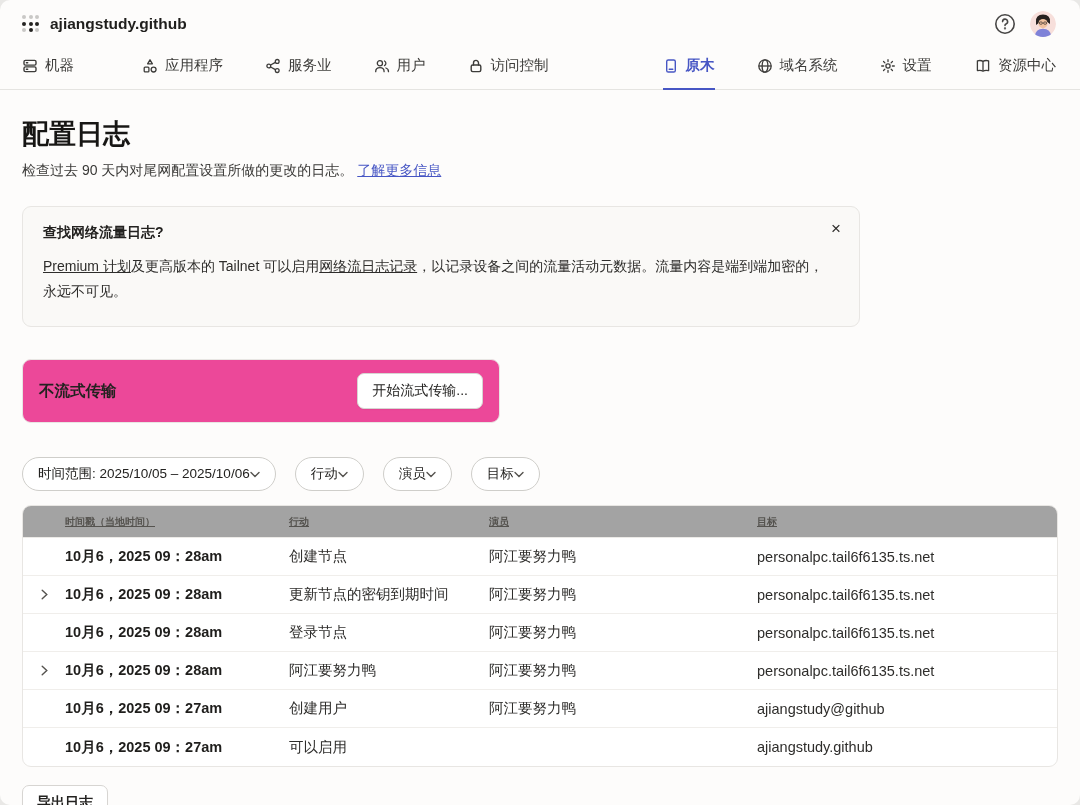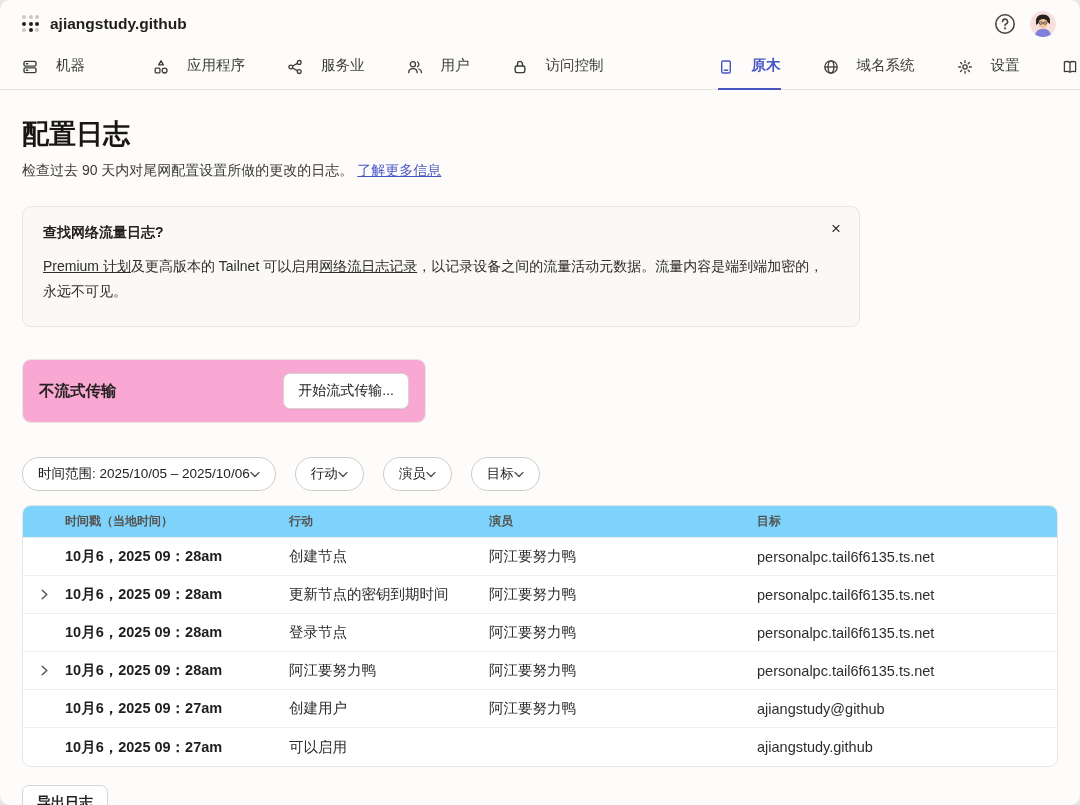--- a/index.html
+++ b/index.html
@@ -15,56 +15,56 @@
   .logo-dots i { width:4.2px; height:4.2px; border-radius:50%; display:block; }
   .dot-light { background:#c9c8c6; }
   .dot-dark  { background:#242321; }
   .org-name { font-size:15.5px; font-weight:700; color:#1f1e1c; }
   .topbar-right { margin-left:auto; display:flex; align-items:center; gap:14px; }
   .help-btn { width:22px; height:22px; color:#474645; cursor:pointer; display:flex; }
   .avatar { width:26px; height:26px; border-radius:50%; overflow:hidden; display:block; cursor:pointer; }
 
   
   .nav { display:flex; align-items:flex-end; padding:16px 24px 0 22px; border-bottom:1px solid #e5e4e1; }
-  .nav-item { display:flex; align-items:flex-end; gap:18px; padding-bottom:13px; margin-right:42px;
+  .nav-item { display:flex; align-items:center; gap:7px; padding-bottom:13px; margin-right:42px;
               font-size:14.5px; color:#3d3c3a; border-bottom:2.5px solid transparent; margin-bottom:-1px; cursor:pointer; white-space:nowrap; }
   .nav-item svg { flex:0 0 auto; }
   .nav-item--apps { margin-left:26px; }
   .nav-item--logs { margin-left:72px; }
   .nav-item--resources { margin-left:auto; margin-right:0; }
   .nav-item.active { color:#4756c4; border-bottom-color:#4756c4; font-weight:700; }
 
   
   .main { padding:24px 22px 0; }
   .page-title { font-size:27px; font-weight:800; margin:2px 0 10px; color:#171614; }
   .page-desc { font-size:14px; color:#3a3937; }
   .link-blue { color:#4756c4; text-decoration:underline; cursor:pointer; }
 
   .banner { margin-top:26px; width:838px; background:#faf9f7; border:1px solid #e8e6e3; border-radius:9px;
             padding:17px 20px 22px; position:relative; }
   .banner-title { font-size:14px; font-weight:700; color:#232220; }
   .banner-body { margin-top:12px; font-size:14px; line-height:1.8; color:#2e2d2b; max-width:786px; }
   .u-link { text-decoration:underline; cursor:pointer; color:#2e2d2b; }
   .banner-close { position:absolute; top:13px; right:18px; font-size:17px; line-height:1; color:#2e2d2b; cursor:pointer; }
 
-  .stream-card { margin-top:32px; width:404px; border:1px solid #e8e6e3; border-radius:9px;
-                 padding:13px 16px; display:flex; align-items:center; justify-content:space-between; background:#f9a8d4; }
+  .stream-card { margin-top:32px; width:478px; border:1px solid #e8e6e3; border-radius:9px;
+                 padding:13px 16px; display:flex; align-items:center; justify-content:space-between; background:#ec4899; }
   .stream-status { font-size:15.5px; font-weight:700; }
   .btn { border:1px solid #d7d5d2; border-radius:7px; background:#fff; padding:8px 14px; font-size:14px;
          color:#232220; font-weight:500; box-shadow:0 1px 1px rgba(0,0,0,.04); cursor:pointer;
          font-family:inherit; }
 
   .filters { margin-top:34px; display:flex; gap:19px; align-items:center; }
   .pill { border:1px solid #cfceca; border-radius:999px; padding:7px 15px; font-size:13.5px; display:flex;
           align-items:center; color:#232220; background:#fff; cursor:pointer; white-space:nowrap; }
   .pill svg { color:#55534f; }
 
   .log-table { margin-top:14px; border:1px solid #e8e6e3; border-radius:9px; overflow:hidden; background:#fff; }
   .t-grid { display:grid; grid-template-columns:42px 224px 200px 268px 1fr; align-items:center; }
-  .t-head { background:#7dd3fc; border-bottom:1px solid #eceae7; height:32px; font-size:12px; font-weight:700; color:#55534f; }
+  .t-head { background:#a3a3a3; border-bottom:1px solid #eceae7; height:32px; font-size:10px; font-weight:700; color:#55534f;text-decoration:underline; }
   .t-row { height:38px; font-size:14.5px; border-bottom:1px solid #f0eeeb; }
   .t-row:last-child { border-bottom:none; }
   .cell-chev { justify-self:center; display:flex; color:#55534f; cursor:pointer; }
   .cell-time { font-weight:700; color:#1f1e1c; font-size:14.5px; }
   .cell-plain { color:#2e2d2b; }
   .export-btn { margin:18px 0 0; font-weight:700; }
 </style>
 </head>
 <body>
 

